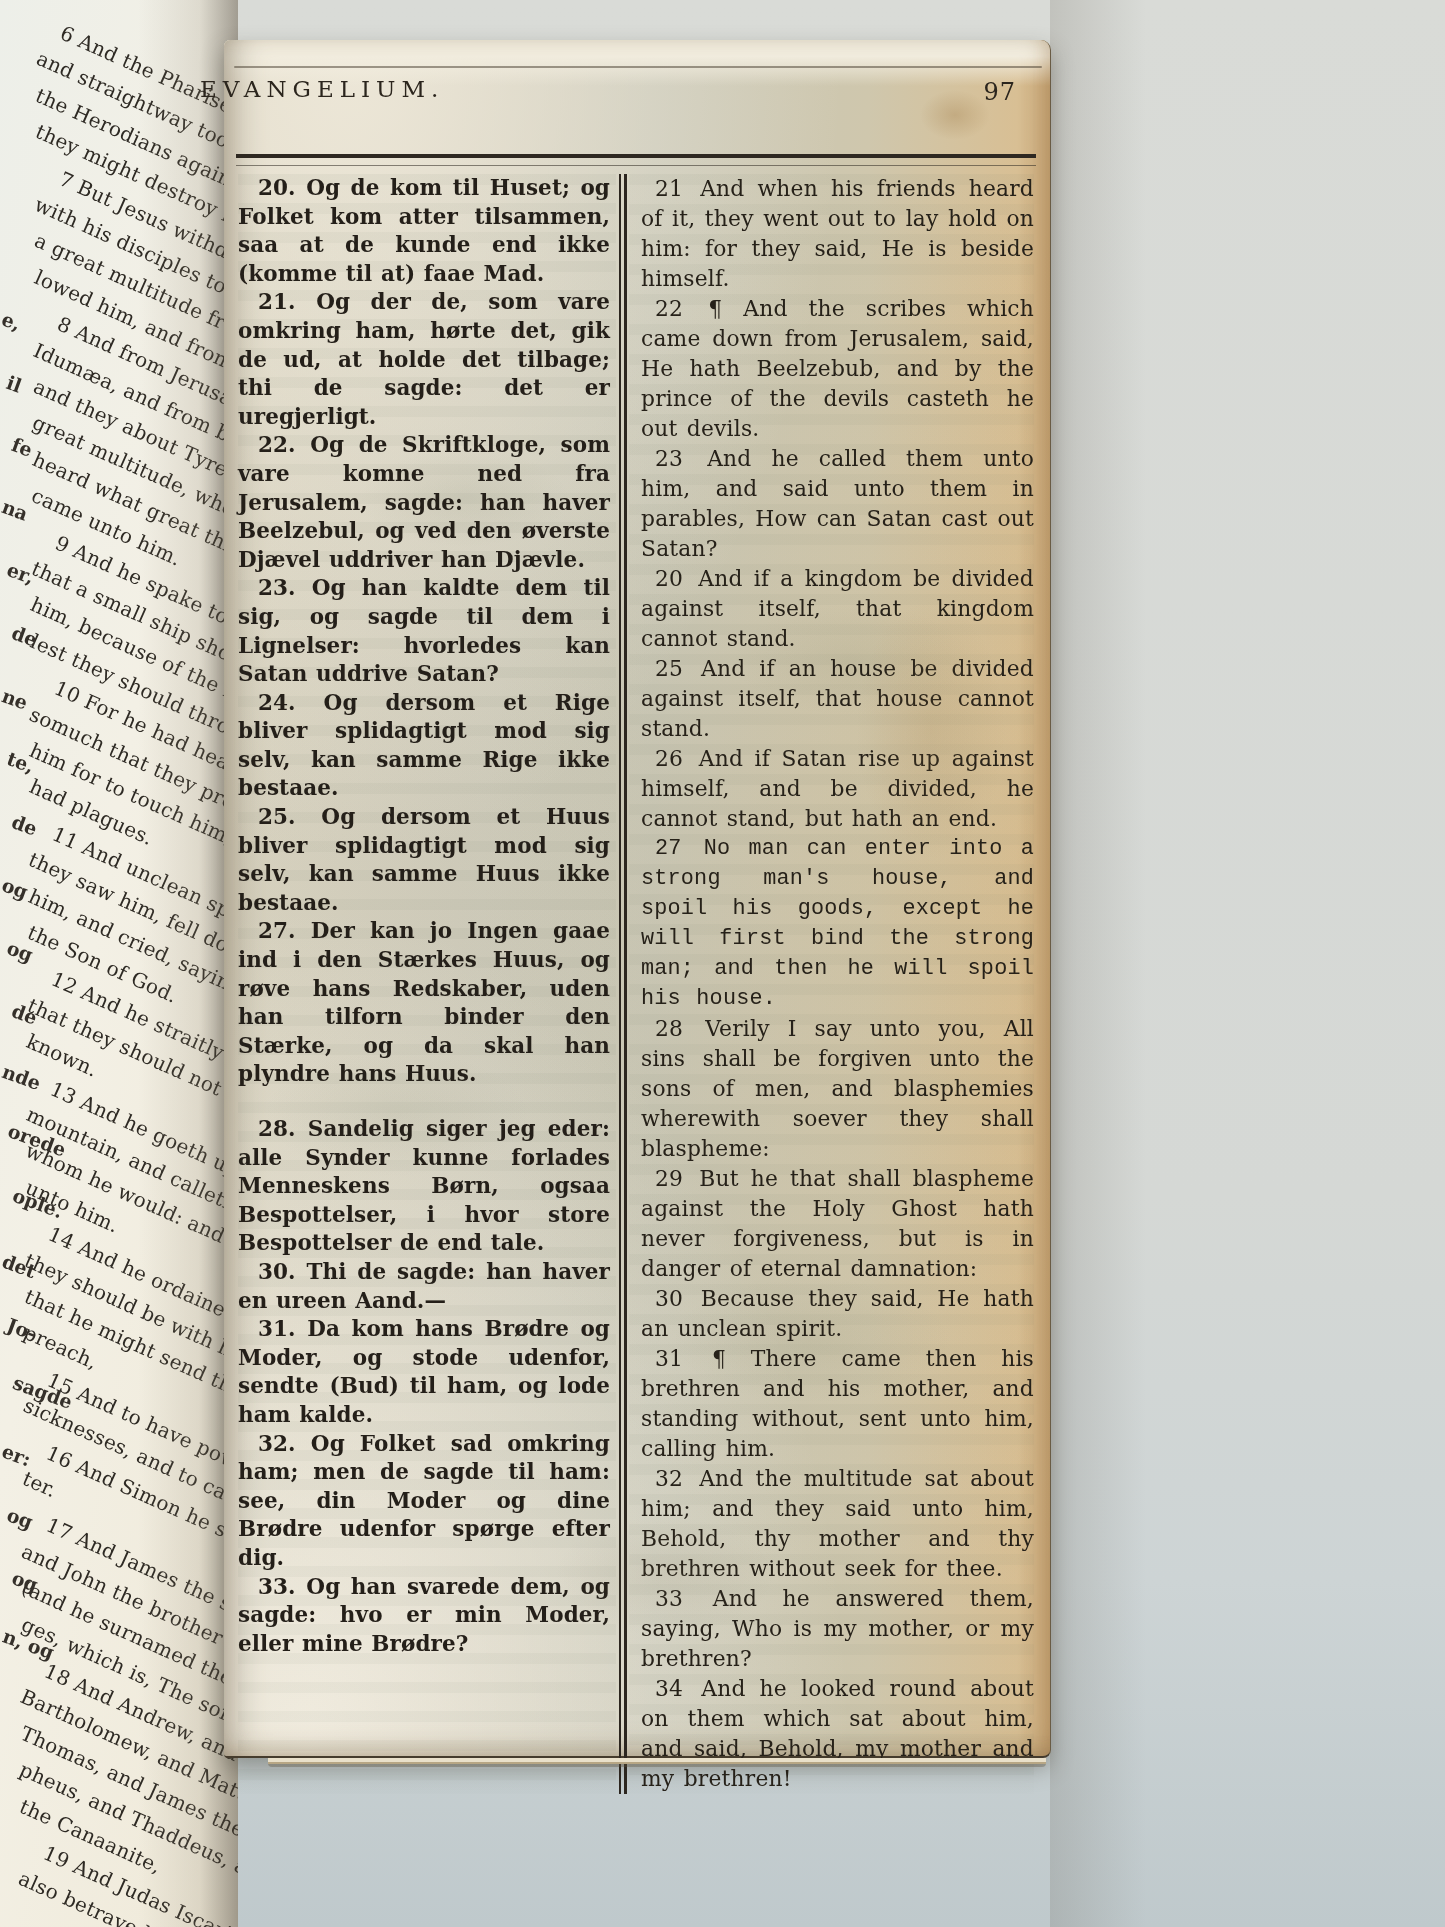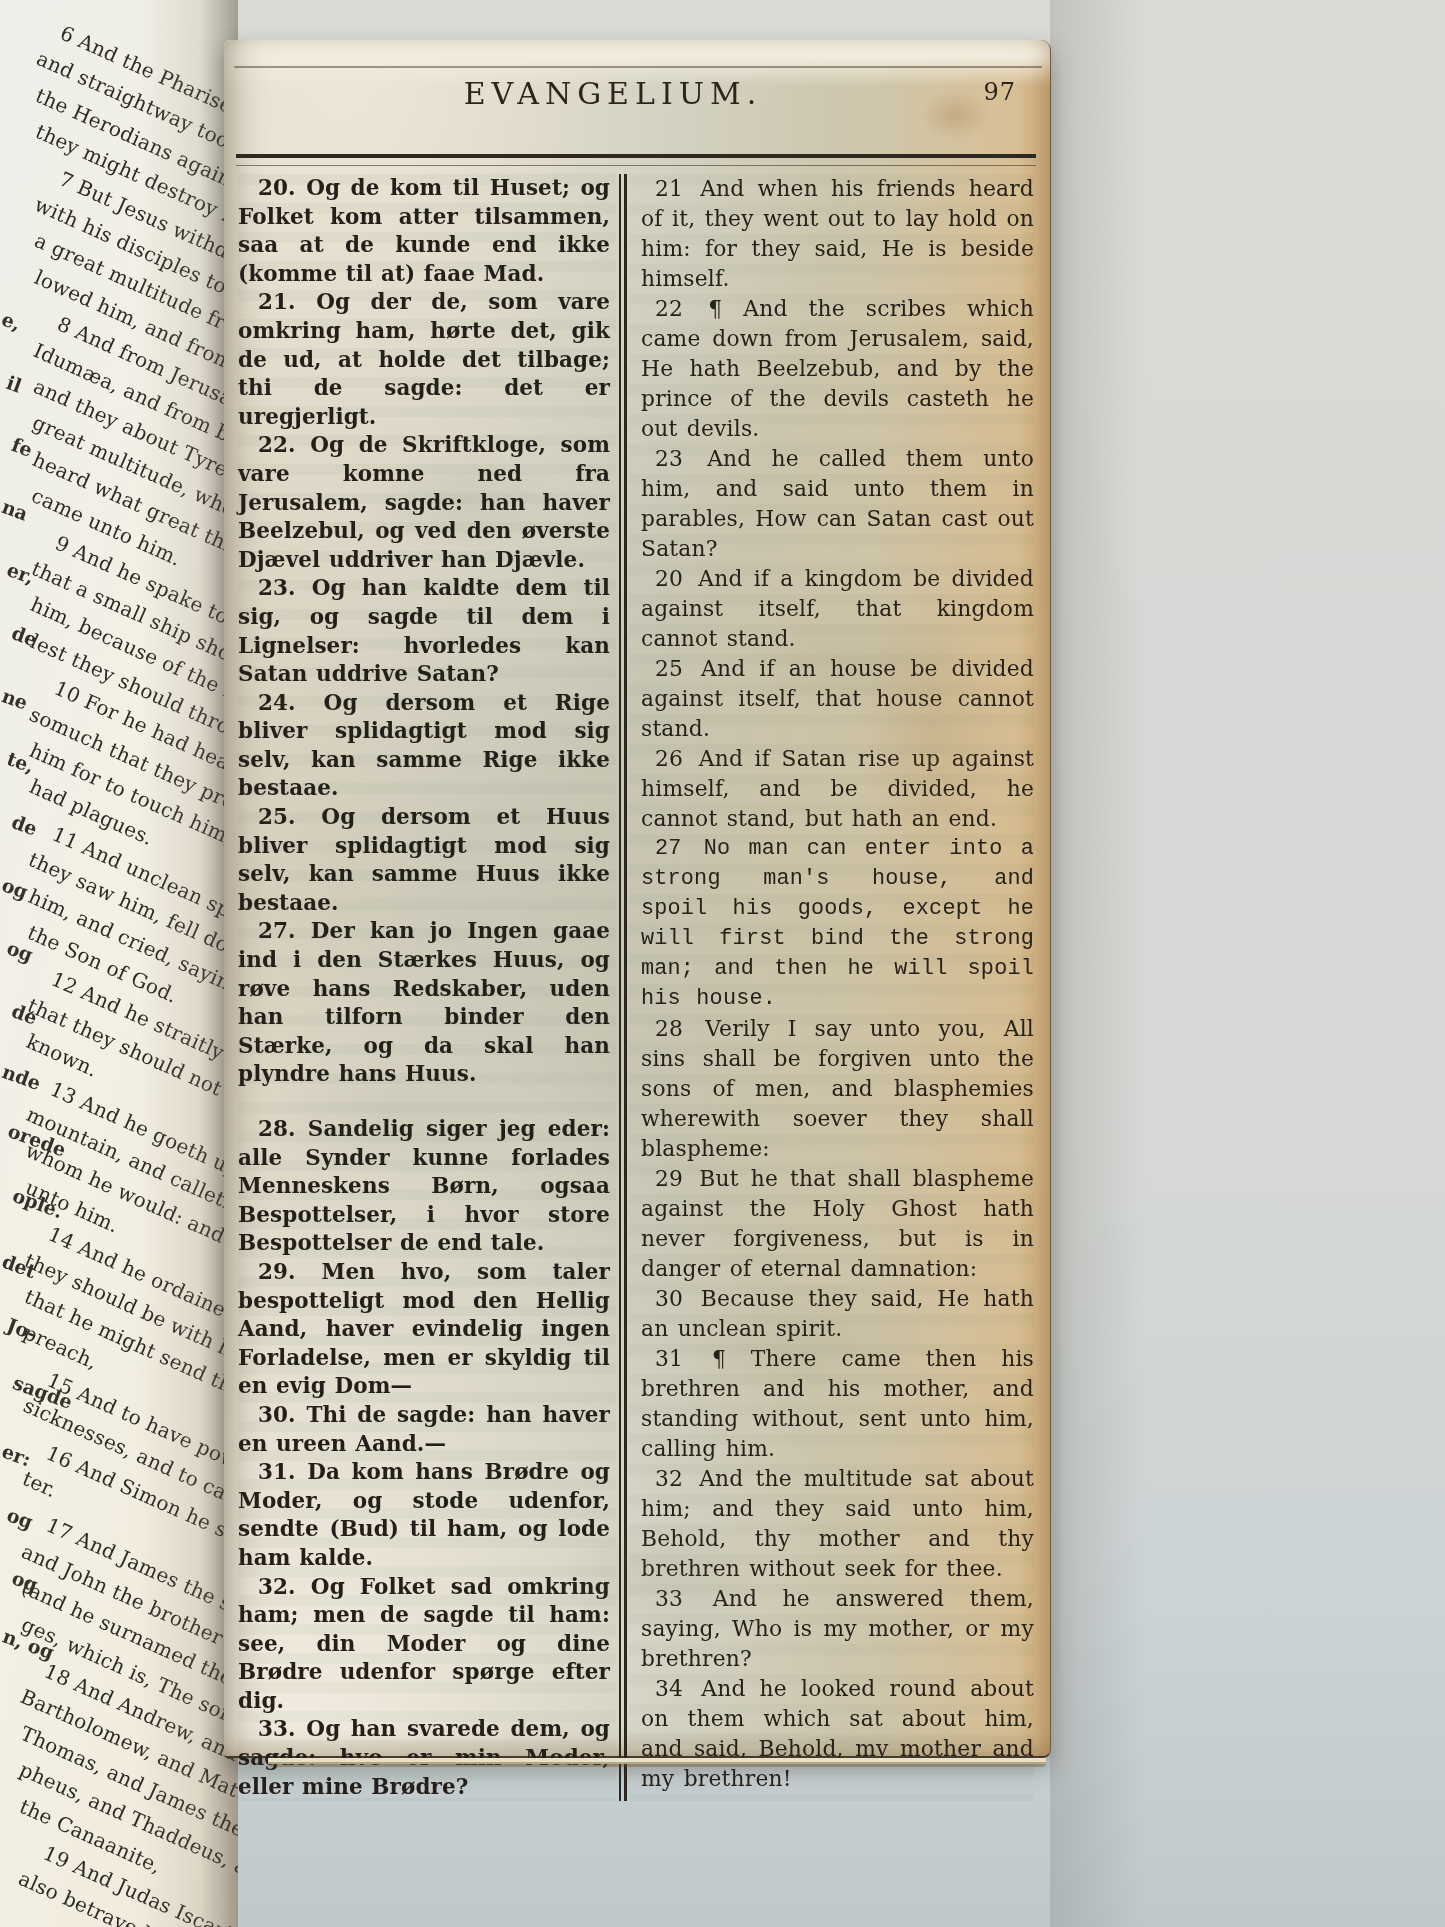--- a/index.html
+++ b/index.html
@@ -30,21 +30,21 @@
     box-shadow:
       inset 26px 0 34px -18px rgba(96,85,64,.45),
       inset -14px 0 22px -10px rgba(150,110,60,.35),
       inset 0 -18px 30px -16px rgba(130,100,60,.40),
       0 10px 22px rgba(70,66,55,.42);
     border-bottom:2px solid #453b2c;border-right:1px solid #6b5b41;}
   .book-page::before{content:'';position:absolute;left:10px;right:8px;top:26px;height:2px;
     background:rgba(70,60,45,.5);border-radius:2px;}
 
   .page-head{position:relative;height:74px;padding-top:36px;}
-  .running-head{text-align:center;font-size:30px;letter-spacing:6px;color:#2b251d;
+  .running-head{font-size:23px;letter-spacing:6px;color:#2b251d;
     transform:translateX(-24px);}
   .page-number{position:absolute;right:34px;top:38px;font-size:24px;letter-spacing:1px;color:#2b251d;}
   .head-rule{margin:4px 14px 0 12px;height:7px;
     border-top:4px solid #2e2821;border-bottom:1px solid rgba(46,40,33,.55);}
 
   .cols{display:flex;align-items:stretch;padding:8px 16px 0 14px;}
   .col-dk{width:372px;padding-right:6px;
     background-image:
       radial-gradient(150px 70px at 60% 20%, rgba(110,120,95,.11), transparent 70%),
       radial-gradient(190px 90px at 42% 58%, rgba(110,120,95,.09), transparent 70%),
@@ -178,21 +178,20 @@
       <div class="col-dk">
         <div>
             <p class="dk-verse">20. Og de kom til Huset; og Folket kom atter tilsammen, saa at de kunde end ikke (komme til at) faae Mad.</p>
             <p class="dk-verse">21. Og der de, som vare omkring ham, hørte det, gik de ud, at holde det tilbage; thi de sagde: det er uregjerligt.</p>
             <p class="dk-verse">22. Og de Skriftkloge, som vare komne ned fra Jerusalem, sagde: han haver Beelzebul, og ved den øverste Djævel uddriver han Djævle.</p>
             <p class="dk-verse">23. Og han kaldte dem til sig, og sagde til dem i Lignelser: hvorledes kan Satan uddrive Satan?</p>
             <p class="dk-verse">24. Og dersom et Rige bliver splidagtigt mod sig selv, kan samme Rige ikke bestaae.</p>
             <p class="dk-verse">25. Og dersom et Huus bliver splidagtigt mod sig selv, kan samme Huus ikke bestaae.</p>
             <p class="dk-verse">27. Der kan jo Ingen gaae ind i den Stærkes Huus, og røve hans Redskaber, uden han tilforn binder den Stærke, og da skal han plyndre hans Huus.</p>
             <p class="dk-verse gap">28. Sandelig siger jeg eder: alle Synder kunne forlades Menneskens Børn, ogsaa Bespottelser, i hvor store Bespottelser de end tale.</p>
-            <p class="dk-verse">29. Men hvo, som taler bespotteligt mod den Hellig Aand, haver evindelig ingen Forladelse, men er skyldig til en evig Dom—</p>
             <p class="dk-verse">30. Thi de sagde: han haver en ureen Aand.—</p>
             <p class="dk-verse">31. Da kom hans Brødre og Moder, og stode udenfor, sendte (Bud) til ham, og lode ham kalde.</p>
             <p class="dk-verse">32. Og Folket sad omkring ham; men de sagde til ham: see, din Moder og dine Brødre udenfor spørge efter dig.</p>
             <p class="dk-verse">33. Og han svarede dem, og sagde: hvo er min Moder, eller mine Brødre?</p>
           </div>
 
       </div>
       <div class="divider"></div>
       <div class="col-en">
         <div>

